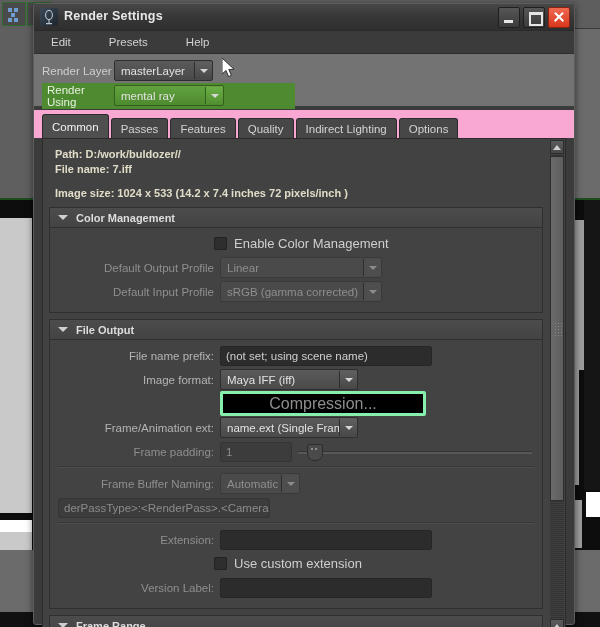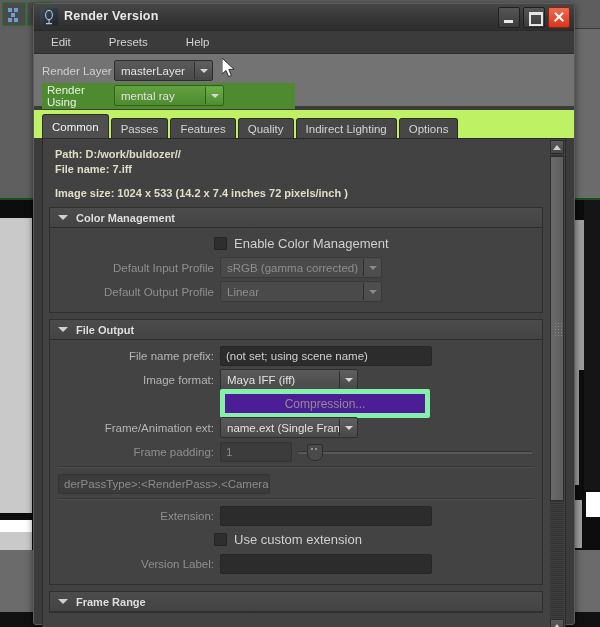--- a/index.html
+++ b/index.html
@@ -60,21 +60,21 @@
   .combo .carrow{width:17px;height:17px;border-left:1px solid #2e2e2e;
     background:linear-gradient(#606060,#484848);display:flex;align-items:center;justify-content:center;flex:none;margin-left:auto;}
   .tri{width:0;height:0;border-left:4px solid transparent;border-right:4px solid transparent;border-top:4px solid #d8d8d8;}
   .combo.green{background:linear-gradient(#62a23f,#4e8a2f);border-color:#33601d;}
   .combo.green .carrow{background:linear-gradient(#6bae46,#528f31);border-left-color:#33601d;}
   .combo.disabled{background:#4a4a4a;border-color:#3a3a3a;color:#8e8e8e;}
   .combo.disabled .carrow{background:#4e4e4e;}
   .combo.disabled .tri{border-top-color:#8a8a8a;}
 
   
-  .tabsarea{padding:4px 8px 0 8px;background:#bef264;}
+  .tabsarea{padding:4px 8px 0 8px;background:#f9a8d4;}
   .tabs{display:flex;align-items:flex-end;gap:2px;font-size:11.5px;}
   .tab{padding:4px 9px 4px 9px;background:#474747;border:1px solid #2b2b2b;border-bottom:none;
     border-radius:3px 3px 0 0;color:#d3d3d3;cursor:pointer;position:relative;top:1px;}
   .tab.active{background:#4f4f4f;color:#f2f2f2;top:0;padding-top:6px;padding-bottom:5px;}
 
   .panel{margin:0 8px 0 8px;background:#424242;border:1px solid #2b2b2b;height:495px;position:relative;overflow:hidden;}
   .panel-inner{position:absolute;left:0;top:0;right:16px;bottom:0;padding:6px 6px 0 6px;overflow:hidden;}
 
   .info{color:#e0dcc8;font-size:11px;font-weight:bold;line-height:15px;padding:2px 0 0 6px;}
   .info .sp{height:9px;}
@@ -88,22 +88,22 @@
   .frame-body{padding:5px 8px 7px 8px;background:#434343;}
 
   .fr{display:flex;align-items:center;height:21px;margin-bottom:3px;}
   .fr .lab{font-size:11.5px;color:#b4b4b4;text-align:right;padding-right:6px;flex:none;}
   .fr .lab.dim{color:#8f8f8f;}
   .txtfield{height:18px;background:#2c2c2c;border:1px solid #262626;border-radius:2px;color:#cfcfcf;
     font-size:11.5px;line-height:18px;padding:0 5px;overflow:hidden;white-space:nowrap;}
   .txtfield.dim{color:#8c8c8c;background:#3c3c3c;border-color:#343434;}
   .txtfield.blank{background:#2c2c2c;}
 
-  .btnflat{height:19px;background:#4c1d95;border:5px solid #86efac;border-radius:2px;color:#8e8e8e;
-    font-size:12px;display:flex;align-items:center;justify-content:center;}
+  .btnflat{height:19px;background:#000000;border:3px solid #86efac;border-radius:2px;color:#8e8e8e;
+    font-size:16px;display:flex;align-items:center;justify-content:center;}
 
   .chk{width:11px;height:11px;background:#2e2e2e;border:1px solid #232323;border-radius:1px;flex:none;}
   .chklabel{font-size:13px;color:#cfcfcf;margin-left:7px;}
 
   .divline{height:1px;background:#373737;border-bottom:1px solid #4c4c4c;margin:4px 0 5px 0;}
 
   .slider{position:relative;flex:1;height:18px;margin-left:6px;}
   .slider .track{position:absolute;left:0;right:2px;top:8px;height:2px;background:#585858;border-top:1px solid #333;}
   .slider .handle{position:absolute;left:9px;top:1px;width:14px;height:15px;background:#4a4a4a;border:1px solid #2c2c2c;
     border-radius:2px 2px 7px 7px;}
@@ -164,21 +164,21 @@
   <div class="window">
 
     <div class="titlebar">
       <div class="title-icon">
         <svg width="12" height="16" viewBox="0 0 12 16">
           <ellipse cx="6" cy="6" rx="3.4" ry="4.6" fill="none" stroke="#b9c4cf" stroke-width="1.1"></ellipse>
           <path d="M6 10.4 L6 15" stroke="#b9c4cf" stroke-width="1.1"></path>
           <path d="M3 14.6 L9 14.6" stroke="#b9c4cf" stroke-width="1.1"></path>
         </svg>
       </div>
-      <div class="title-text">Render Version</div>
+      <div class="title-text">Render Settings</div>
       <div class="winbtns">
         <div class="winbtn">
             <span class="min"></span>
           </div>
         <div class="winbtn">
             <span class="max"></span>
           </div>
         <div class="winbtn close">
           <span class="x1"></span>
             <span class="x2"></span>
@@ -240,32 +240,32 @@
           <div class="frame-head">
             <i class="tri-d"></i>
             <span class="frame-title">Color Management</span>
           </div>
           <div class="frame-body">
             <div class="fr" style="padding-left:156px">
               <span class="chk"></span>
               <span class="chklabel">Enable Color Management</span>
             </div>
             <div class="fr">
+              <span class="lab dim" style="width:156px">Default Output Profile</span>
+              <span class="combo disabled" style="width:160px">
+                <span class="ctext">Linear</span>
+                <span class="carrow">
+                    <i class="tri"></i>
+                  </span>
+              </span>
+            </div>
+            <div class="fr">
               <span class="lab dim" style="width:156px">Default Input Profile</span>
               <span class="combo disabled" style="width:160px">
                 <span class="ctext">sRGB (gamma corrected)</span>
-                <span class="carrow">
-                    <i class="tri"></i>
-                  </span>
-              </span>
-            </div>
-            <div class="fr">
-              <span class="lab dim" style="width:156px">Default Output Profile</span>
-              <span class="combo disabled" style="width:160px">
-                <span class="ctext">Linear</span>
                 <span class="carrow">
                     <i class="tri"></i>
                   </span>
               </span>
             </div>
           </div>
         </div>
 
         <div class="frame">
           <div class="frame-head">
@@ -308,20 +308,29 @@
               <span class="lab dim" style="width:156px">Frame padding:</span>
               <span class="txtfield dim" style="width:60px">1</span>
               <span class="slider">
                 <span class="track"></span>
                 <span class="handle"></span>
               </span>
             </div>
 
             <div class="divline"></div>
 
+            <div class="fr">
+              <span class="lab dim" style="width:156px">Frame Buffer Naming:</span>
+              <span class="combo disabled" style="width:78px">
+                <span class="ctext">Automatic</span>
+                <span class="carrow">
+                    <i class="tri"></i>
+                  </span>
+              </span>
+            </div>
 
             <div class="fr">
               <span class="txtfield dim" style="width:200px">derPassType&gt;:&lt;RenderPass&gt;.&lt;Camera&gt;</span>
             </div>
 
             <div class="divline"></div>
 
             <div class="fr">
               <span class="lab dim" style="width:156px">Extension:</span>
               <span class="txtfield blank" style="width:200px"></span>

